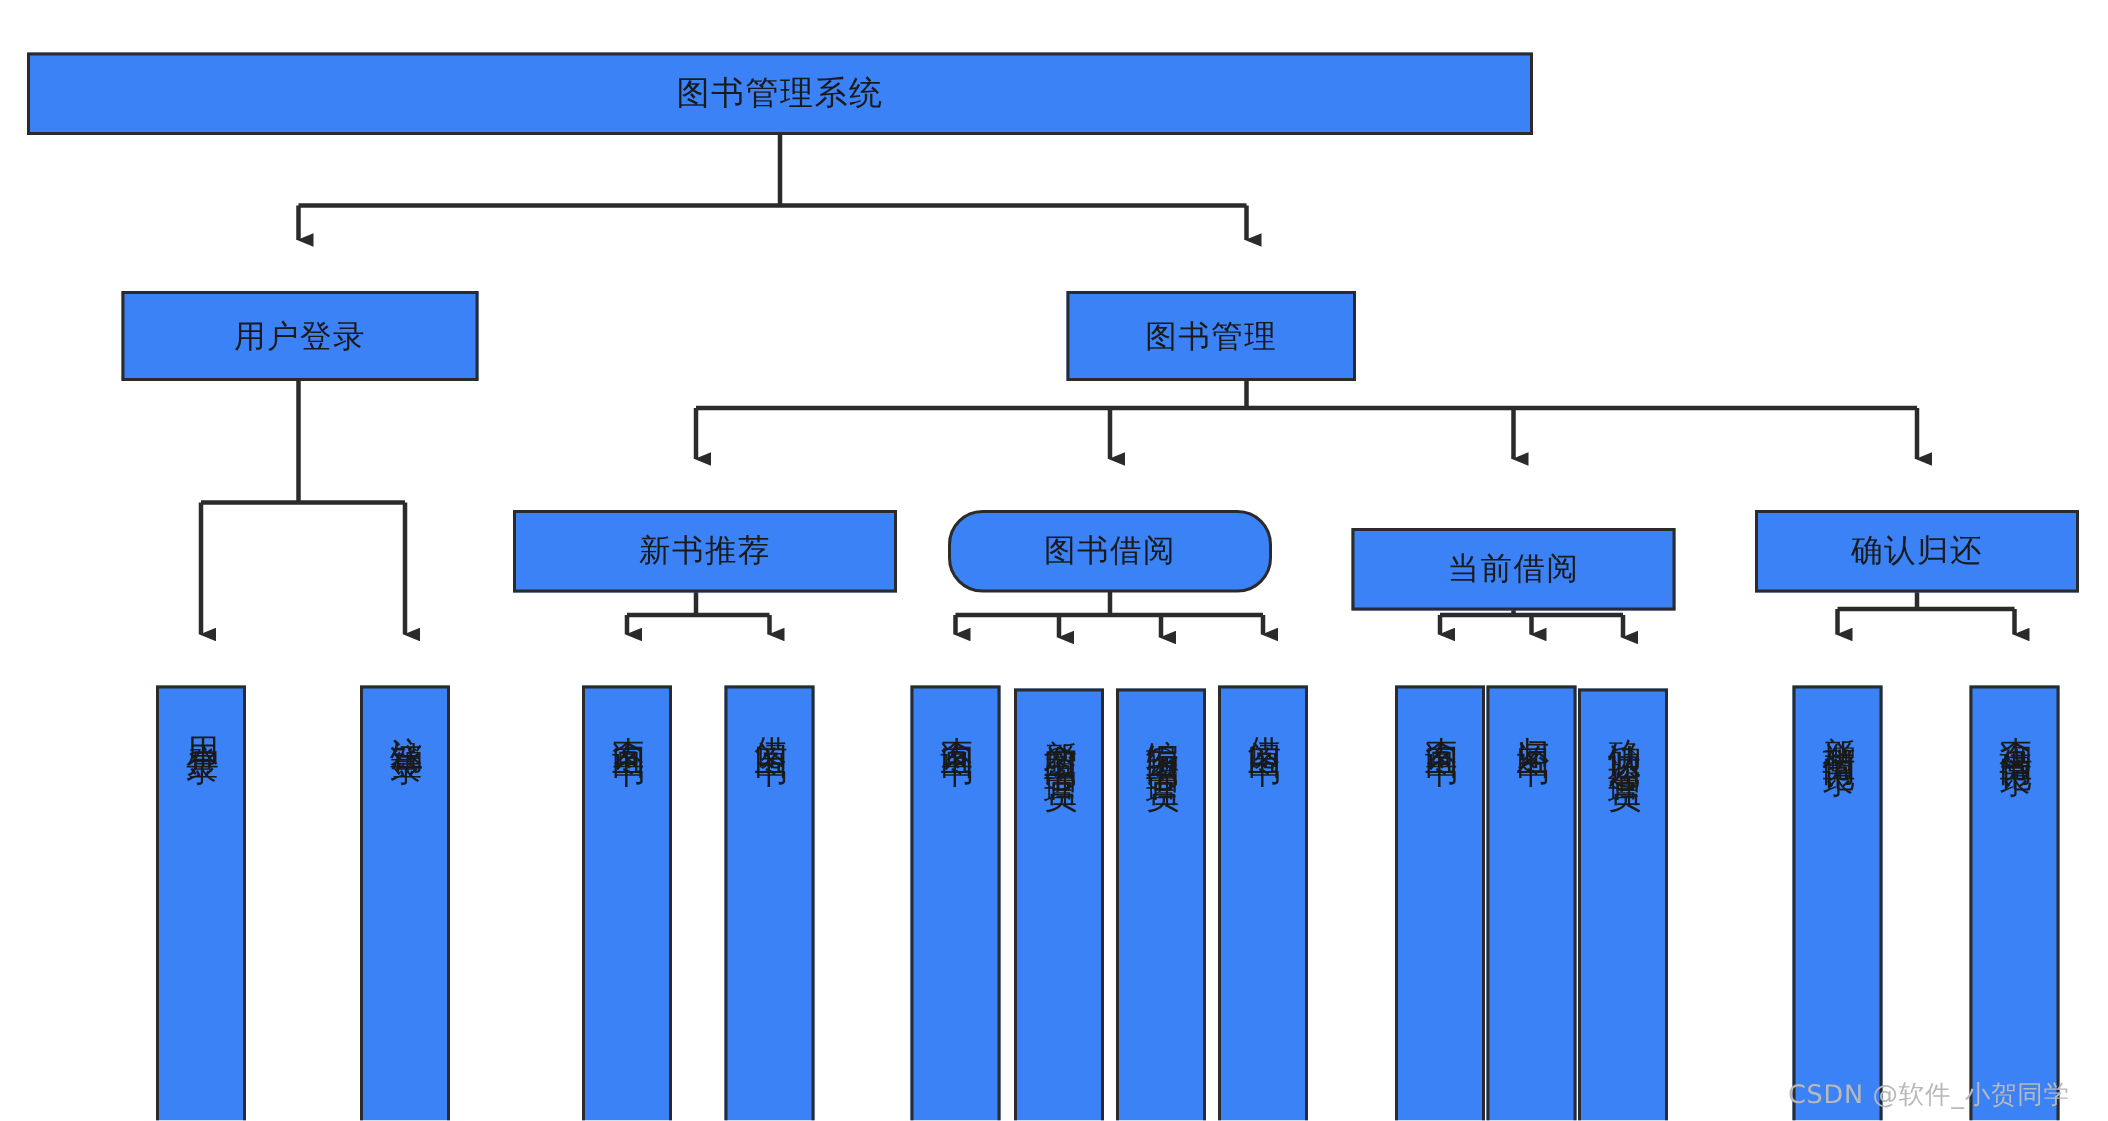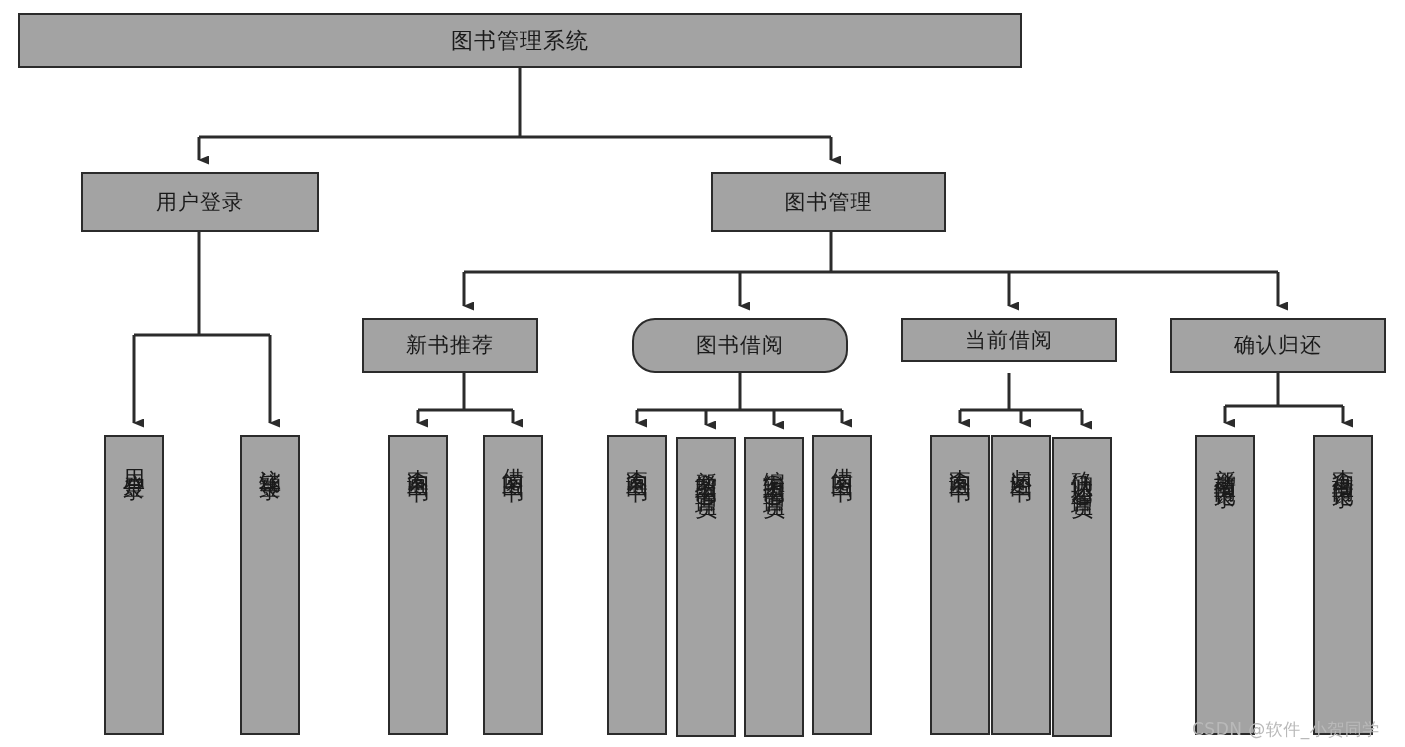--- a/index.html
+++ b/index.html
@@ -21,26 +21,27 @@
     position: absolute;
     left: 0;
     top: 0;
     width: 1405px;
     height: 747px;
   }
   .node {
     position: absolute;
     box-sizing: border-box;
     border: 2px solid #2b2b2b;
-    background: #a3a3a3;
+    background: #3b82f6;
     display: flex;
     align-items: center;
     justify-content: center;
     color: #1a1a1a;
     z-index: 2;
+    margin-top: 22px;
   }
   .node-label {
     display: block;
     text-align: center;
     line-height: 1.18;
     letter-spacing: 1px;
   }
   
   .node.horiz .node-label {
     font-size: 21px;
@@ -126,31 +127,31 @@
     </g>
   </svg>
 
   <div class="node horiz root" style="left:18px; top:13px; width:1004px; height:55px;">
     <span class="node-label">图书管理系统</span>
   </div>
 
   <div class="node horiz" style="left:81px; top:172px; width:238px; height:60px;">
     <span class="node-label">用户登录</span>
   </div>
-  <div class="node horiz" style="left:711px; top:172px; width:235px; height:60px;">
+  <div class="node horiz" style="left:711px; top:172px; width:193px; height:60px;">
     <span class="node-label">图书管理</span>
   </div>
 
-  <div class="node horiz" style="left:362px; top:318px; width:176px; height:55px;">
+  <div class="node horiz" style="left:342px; top:318px; width:256px; height:55px;">
     <span class="node-label">新书推荐</span>
   </div>
   <div class="node horiz" style="left:632px; top:318px; width:216px; height:55px;border-radius:23px;">
     <span class="node-label">图书借阅</span>
   </div>
-  <div class="node horiz" style="left:901px; top:318px; width:216px; height:44px;">
+  <div class="node horiz" style="left:901px; top:330px; width:216px; height:55px;">
     <span class="node-label">当前借阅</span>
   </div>
   <div class="node horiz" style="left:1170px; top:318px; width:216px; height:55px;">
     <span class="node-label">确认归还</span>
   </div>
 
   <div class="node vert" style="left:104px; top:435px; width:60px; height:300px;">
     <span class="node-label">用户登录</span>
   </div>
   <div class="node vert" style="left:240px; top:435px; width:60px; height:300px;">

